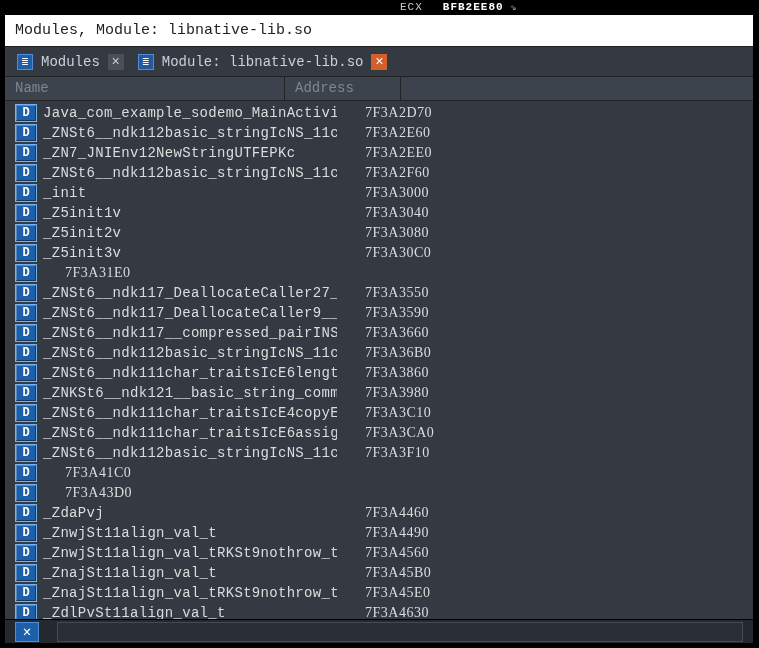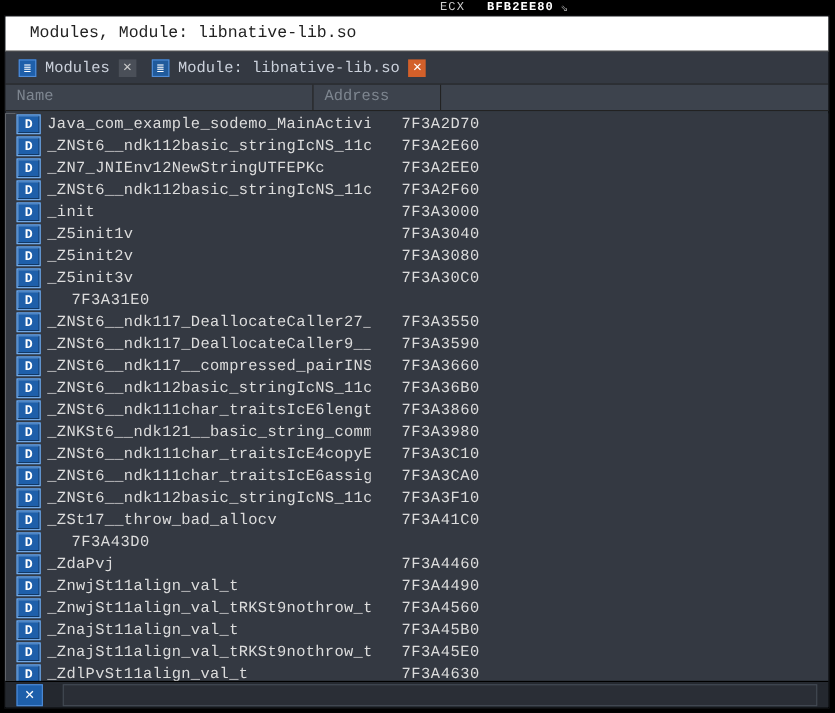--- a/index.html
+++ b/index.html
@@ -7,21 +7,21 @@
   .topstrip { height: 13px; background: #000; color: #fff; font-size: 11px; display: flex; align-items: center; padding-left: 400px; letter-spacing: 1px; }
   .topstrip .reg { color: #cfcfcf; margin-right: 20px; }
   .topstrip .regval { color: #fff; font-weight: bold; }
   .topstrip .arrow { color: #aaa; margin-left: 6px; }
   .window {
     position: absolute; left: 4px; top: 14px; width: 750px; height: 630px;
     background: #343942; border: 1px solid #000;
   }
   .titlebar {
     height: 32px; background: #fff; color: #222; display: flex; align-items: center;
-    padding: 0 22px; font-size: 15px; border-bottom: 1px solid #222;
+    padding: 0 10px; font-size: 15px; border-bottom: 1px solid #222;
   }
   .tabs {
     height: 30px; background: #343942; display: flex; align-items: center; gap: 14px;
     padding: 0 12px; font-size: 14px; color: #cbd1db;
     border-bottom: 1px solid #222;
   }
   .tab { display: flex; align-items: center; gap: 8px; }
   .tab-icon {
     width: 16px; height: 16px; display: inline-flex; align-items: center; justify-content: center;
     background: #1e5faa; color: #fff; font-size: 11px; border: 1px solid #4f8dda;
@@ -56,21 +56,21 @@
     display: inline-flex; align-items: center; justify-content: center;
     margin-left: 10px; border: 1px solid #7bb0ea; font-size: 12px;
     box-shadow: inset -1px -1px 0 rgba(0,0,0,.4), inset 1px 1px 0 rgba(255,255,255,.25);
   }
   .namecell {
     width: 300px; padding-left: 6px; color: #dcdcdc; white-space: nowrap; overflow: hidden;
     font-family: "Courier New", monospace; letter-spacing: .3px;
   }
   .addrcell {
     width: 116px; padding-left: 28px; color: #dcdcdc;
-    font-family: Liberation Mono, monospace; letter-spacing: .5px;
+    font-family: Liberation Serif, serif; letter-spacing: .5px;
   }
   .bottombar {
     position: absolute; left: 0; right: 0; bottom: 0; height: 24px; background: #24282f;
     display: flex; align-items: center; border-top: 1px solid #000;
   }
   .bottom-x {
     width: 24px; height: 20px; background: #1e5faa; color: #fff; display: inline-flex;
     align-items: center; justify-content: center; margin-left: 10px; font-size: 14px;
     border: 1px solid #4f8dda;
   }
@@ -204,21 +204,20 @@
         <span class="namecell">_ZNSt6__ndk111char_traitsIcE6assign…</span>
         <span class="addrcell">7F3A3CA0</span>
       </div>
       <div class="row">
         <span class="dcell">D</span>
         <span class="namecell">_ZNSt6__ndk112basic_stringIcNS_11ch…</span>
         <span class="addrcell">7F3A3F10</span>
       </div>
       <div class="row">
         <span class="dcell">D</span>
-        <span class="namecell">_ZSt17__throw_bad_allocv</span>
         <span class="addrcell">7F3A41C0</span>
       </div>
       <div class="row">
         <span class="dcell">D</span>
         <span class="addrcell">7F3A43D0</span>
       </div>
       <div class="row">
         <span class="dcell">D</span>
         <span class="namecell">_ZdaPvj</span>
         <span class="addrcell">7F3A4460</span>

